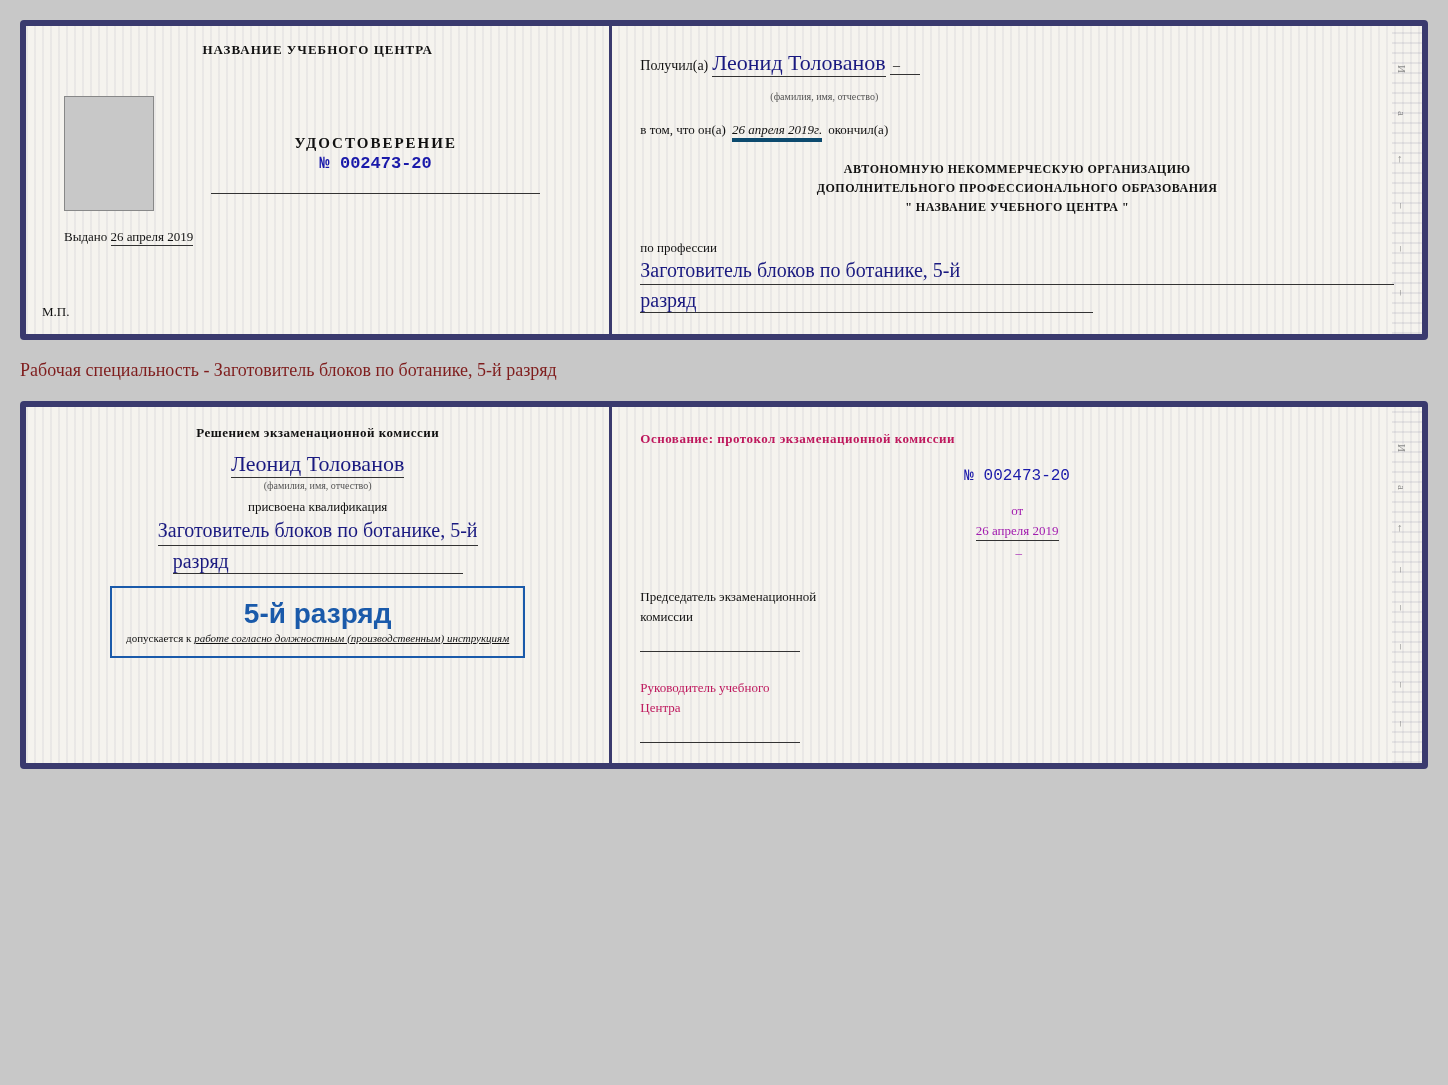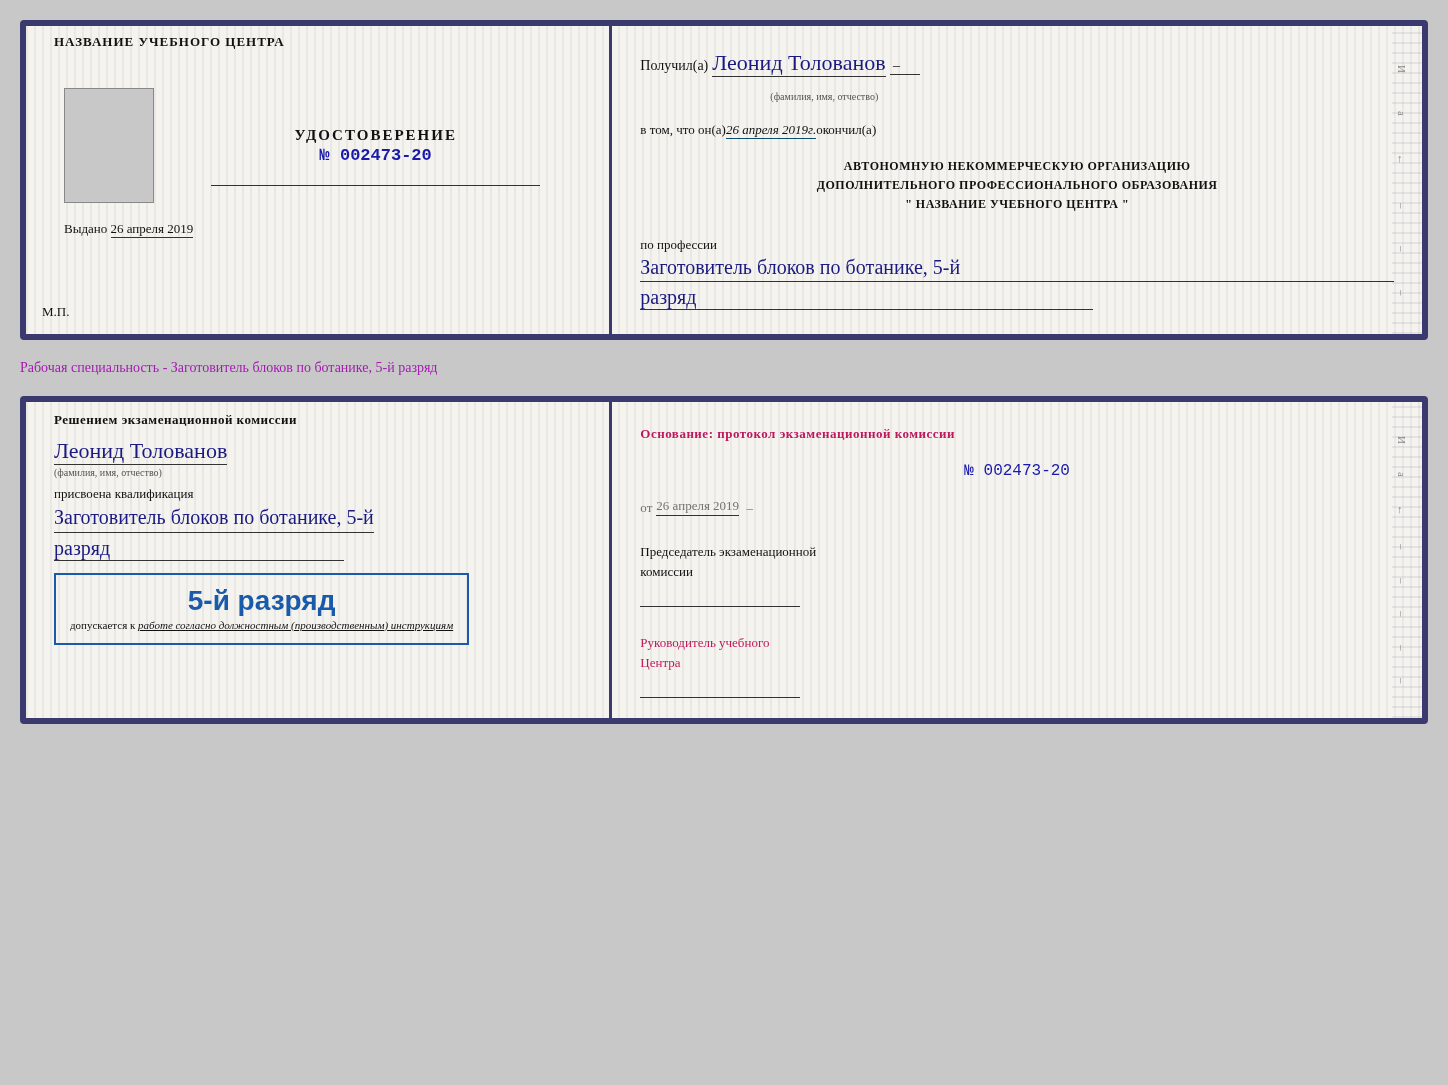--- a/index.html
+++ b/index.html
@@ -39,24 +39,24 @@
         rgba(80,80,120,0.07) 2px,
         transparent 2px,
         transparent 8px
       );
       pointer-events: none;
     }
 
     .doc-left {
       width: 42%;
       border-right: 3px solid #3a3a6e;
-      padding: 8px 28px;
+      padding: 16px 28px;
       display: flex;
       flex-direction: column;
-      align-items: flex-start;
+      align-items: center;
       position: relative;
     }
 
     .doc-right {
       width: 58%;
       padding: 24px 28px 20px 28px;
       display: flex;
       flex-direction: column;
       gap: 12px;
       position: relative;
@@ -164,26 +164,27 @@
       text-align: center;
       width: 100%;
       margin-top: 2px;
     }
 
     .vtom-line {
       font-size: 13px;
       color: #111;
       display: flex;
       align-items: baseline;
+      gap: 6px;
       flex-wrap: wrap;
     }
 
     .vtom-date {
       font-style: italic;
-      border-bottom: 1px solid #0c4a6e;
+      border-bottom: 4px solid #0c4a6e;
       color: #111;
       font-size: 13px;
     }
 
     .org-block {
       text-align: center;
       font-size: 12px;
       font-weight: bold;
       text-transform: uppercase;
       color: #111;
@@ -210,22 +211,22 @@
       font-size: 20px;
       color: #1a1a80;
       border-bottom: 1px solid #333;
       display: block;
       margin-top: 4px;
       width: 60%;
     }
 
     
     .specialty-label {
-      font-size: 14px;
-      color: #a21caf;
+      font-size: 18px;
+      color: #7f1d1d;
       padding: 2px 0;
     }
 
     
     .card2-left-title {
       font-size: 13px;
       font-weight: bold;
       text-align: justify;
       color: #111;
       line-height: 1.5;
@@ -311,25 +312,26 @@
     .protocol-number {
       font-size: 16px;
       color: #1a1aaa;
       font-family: 'Courier New', monospace;
       text-align: center;
       margin-top: 8px;
     }
 
     .ot-date-line {
       font-size: 13px;
-      color: #737373;
-      display: flex;
-      align-items: flex-end;
+      color: #a21caf;
+      display: flex;
+      align-items: center;
       gap: 4px;
       margin-top: 6px;
+      flex-direction: column;
     }
 
     .predsedatel-block {
       margin-top: 14px;
     }
 
     .predsedatel-label {
       font-size: 13px;
       color: #111;
       line-height: 1.5;

